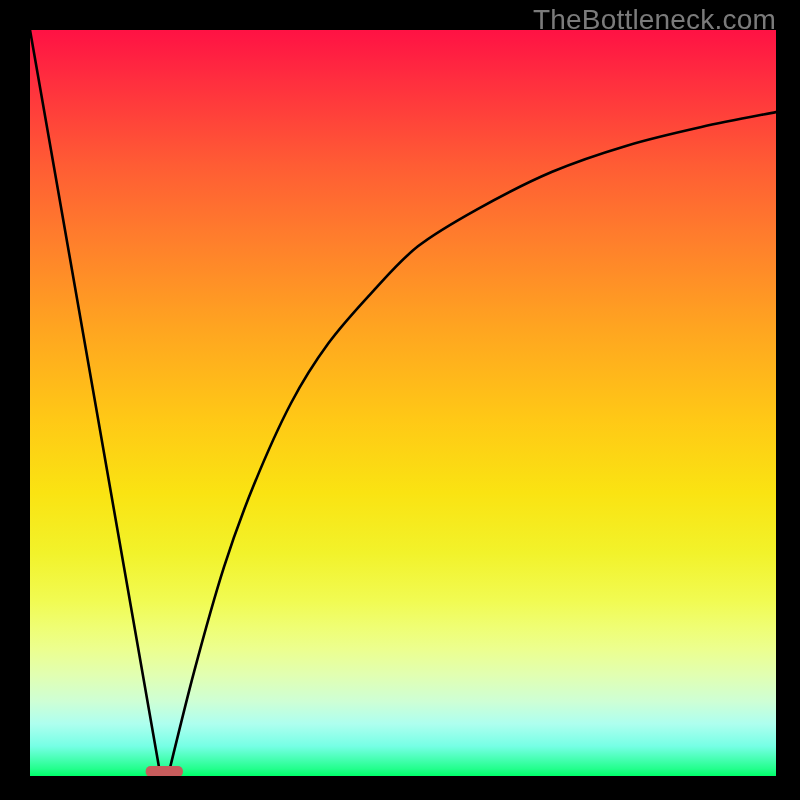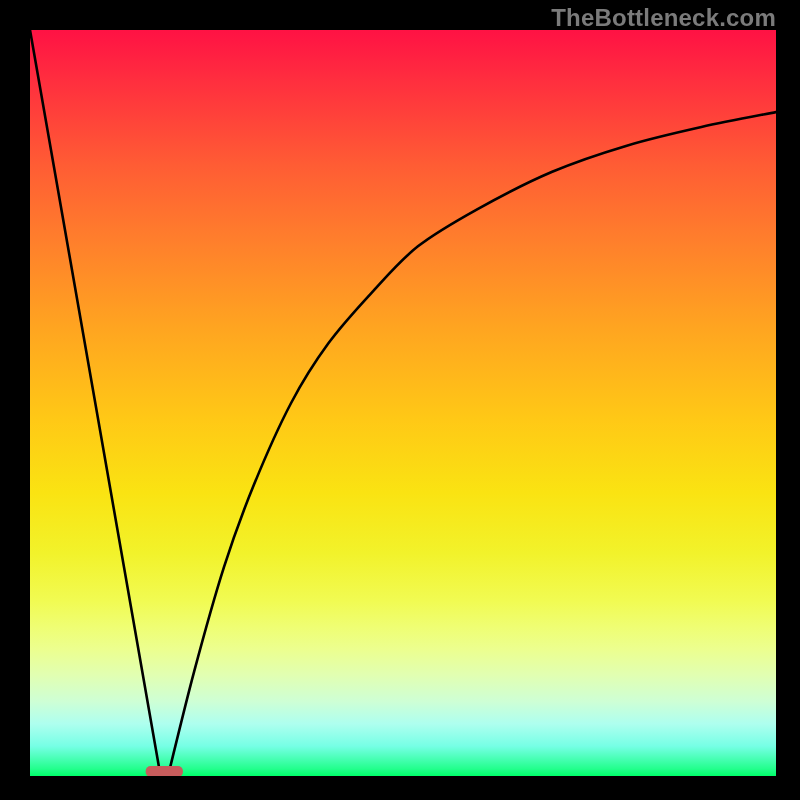--- a/index.html
+++ b/index.html
@@ -33,22 +33,22 @@
       #24FF8E 99%,
       #00FF6A 100%
     );
   }
 
   .watermark {
     position: absolute;
     top: 4px;
     right: 24px;
     color: #7b7b7b;
-    font-size: 24px;
-    font-weight: 700;
+    font-size: 28px;
+    font-weight: 400;
     letter-spacing: 0.2px;
     z-index: 5;
   }
 
   
   svg.chart {
     position: absolute;
     left: 0; top: 0;
     width: 746px; height: 746px;
   }

